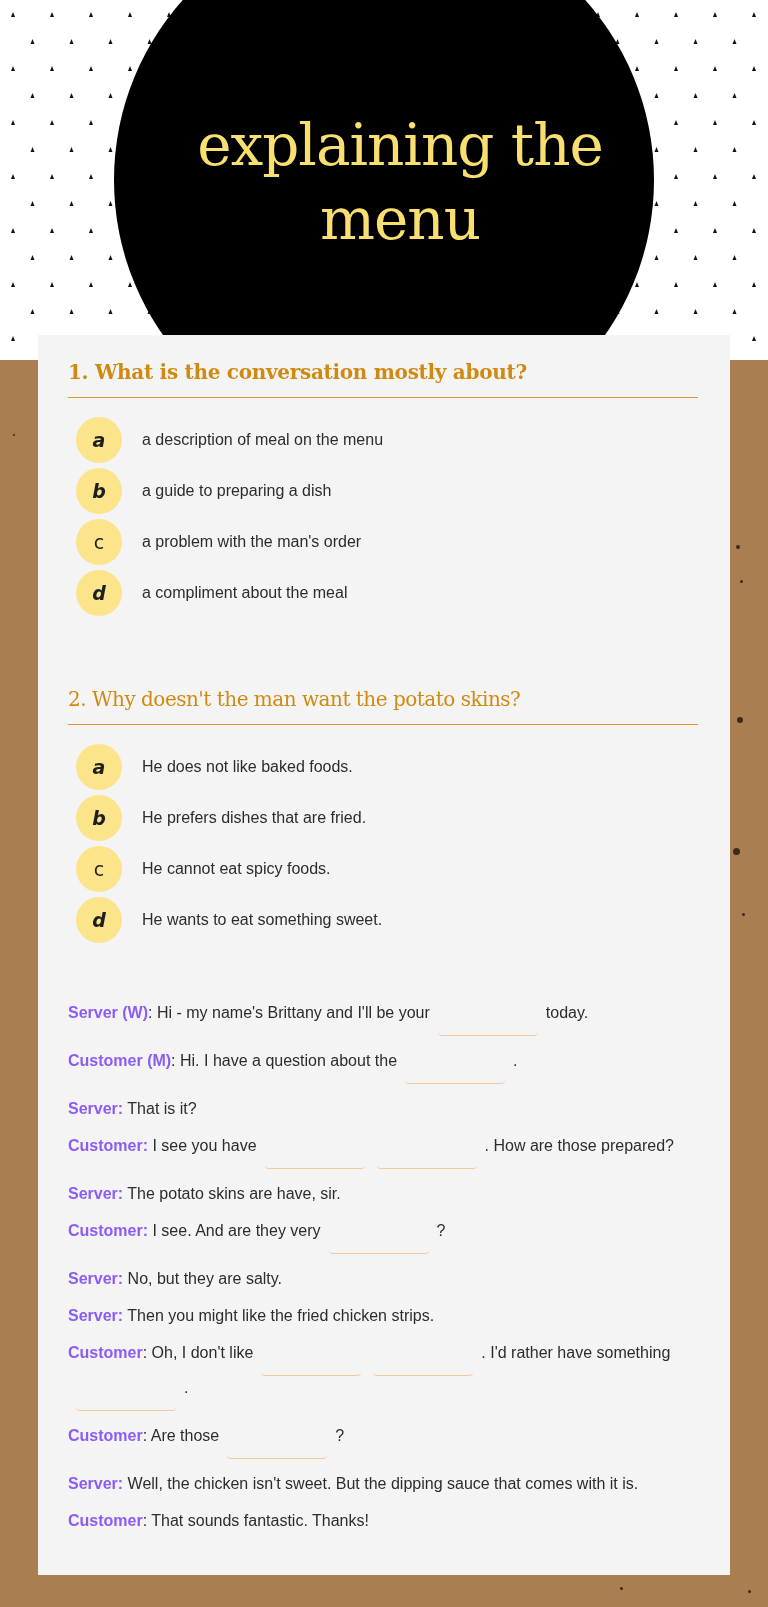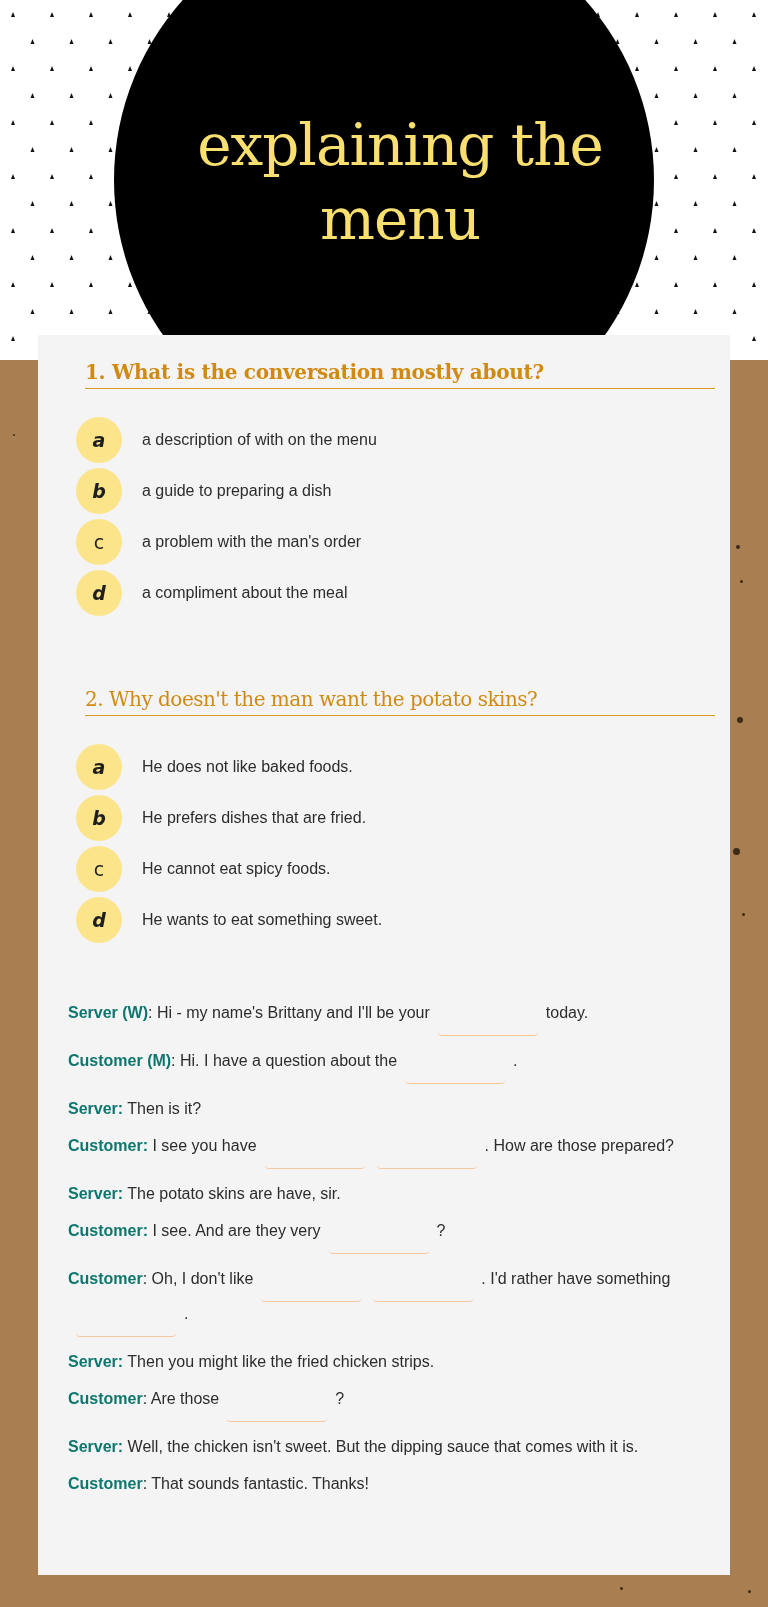--- a/index.html
+++ b/index.html
@@ -31,42 +31,42 @@
     text-align: center;
     font-family: "DejaVu Serif", serif;
     font-size: 58px; line-height: 74px; color: #f8df6f;
     letter-spacing: -1px;
   }
   .card {
     position: absolute; left: 38px; top: 335px; width: 692px; height: 1240px;
     background: #f4f4f5;
   }
   .q-title {
-    position: absolute; left: 47px; width: 630px;
+    position: absolute; left: 30px; width: 630px;
     font-family: "DejaVu Serif", serif;
     color: #d08a12; font-size: 20px; line-height: 26px;
-    padding-bottom: 3px;
+    padding-bottom: 12px;
     border-bottom: 1.5px solid #d99a2b;
   }
   .q-title.bold { font-weight: bold; letter-spacing: -0.3px; }
   .q-title.light { font-weight: normal; letter-spacing: -0.5px; }
   .options { position: absolute; left: 38px; width: 600px; }
   .option { position: relative; height: 51px; display: flex; align-items: center; }
   .badge {
     width: 46px; height: 46px; border-radius: 50%;
     background: #fbe48a;
     display: flex; align-items: center; justify-content: center;
     font-family: "DejaVu Sans", sans-serif; font-size: 19px; font-style: italic;
     color: #1f1f1f; font-weight: bold;
     flex: 0 0 46px;
   }
   .opt-text { margin-left: 20px; font-size: 16px; color: #2c2c2c; }
   .dialogue { position: absolute; left: 30px; top: 666px; width: 630px; font-size: 16px; line-height: 24px; color: #2c2c2c; }
   .line { margin-bottom: 13px; }
-  .spk { font-weight: bold; color: #0f766e; margin-top: 8px; }
+  .spk { font-weight: bold; color: #8b5cf6; margin-top: 8px; }
   .blank {
     display: inline-block; width: 100px; height: 26px; vertical-align: -9px;
     margin: 0 8px;
     border: none; border-bottom: 1.5px solid #f5c8a0; border-radius: 0 0 4px 4px;
     background: transparent;
   }
 </style>
 </head>
 <body>
 
@@ -97,21 +97,21 @@
   <span class="speckle" style="left:620px;top:1587px;width:3px;height:3px;"></span>
   <span class="speckle" style="left:13px;top:434px;width:2px;height:2px;"></span>
 </div>
 
 <div class="card">
 
   <div class="q-title bold" style="top:24px;">1. What is the conversation mostly about?</div>
   <div class="options" style="top:79px;">
     <div class="option">
       <span class="badge">a</span>
-      <span class="opt-text">a description of with on the menu</span>
+      <span class="opt-text">a description of meal on the menu</span>
     </div>
     <div class="option">
       <span class="badge">b</span>
       <span class="opt-text">a guide to preparing a dish</span>
     </div>
     <div class="option">
       <span class="badge" style="font-style:normal;font-weight:normal;">c</span>
       <span class="opt-text">a problem with the man's order</span>
     </div>
     <div class="option">
@@ -141,36 +141,39 @@
   </div>
 
   <div class="dialogue">
     <div class="line">
       <span class="spk">Server (W)</span><span>: </span><span>Hi - my name's Brittany and I'll be your</span><input class="blank" type="text" style=""><span>today.</span>
     </div>
     <div class="line">
       <span class="spk">Customer (M)</span><span>: </span><span>Hi. I have a question about the</span><input class="blank" type="text" style=""><span>.</span>
     </div>
     <div class="line">
-      <span class="spk">Server:</span><span> Then is it?</span>
+      <span class="spk">Server:</span><span> That is it?</span>
     </div>
     <div class="line">
       <span class="spk">Customer:</span><span> I see you have</span><input class="blank" type="text" style=""><input class="blank" type="text" style="margin-left: 4px;"><span>. How are those prepared?</span>
     </div>
     <div class="line">
       <span class="spk">Server:</span><span> The potato skins are have, sir.</span>
     </div>
     <div class="line">
       <span class="spk">Customer:</span><span> I see. And are they very</span><input class="blank" type="text" style=""><span>?</span>
     </div>
     <div class="line">
-      <span class="spk">Customer</span><span>: </span><span>Oh, I don't like</span><input class="blank" type="text" style=""><input class="blank" type="text" style="margin-left: 4px;"><span>. I'd rather have something</span><input class="blank" type="text" style=""><span>.</span>
+      <span class="spk">Server:</span><span> No, but they are salty.</span>
     </div>
     <div class="line">
       <span class="spk">Server:</span><span> Then you might like the fried chicken strips.</span>
+    </div>
+    <div class="line">
+      <span class="spk">Customer</span><span>: </span><span>Oh, I don't like</span><input class="blank" type="text" style=""><input class="blank" type="text" style="margin-left: 4px;"><span>. I'd rather have something</span><input class="blank" type="text" style=""><span>.</span>
     </div>
     <div class="line">
       <span class="spk">Customer</span><span>: </span><span>Are those</span><input class="blank" type="text" style=""><span>?</span>
     </div>
     <div class="line">
       <span class="spk">Server:</span><span> Well, the chicken isn't sweet. But the dipping sauce that comes with it is.</span>
     </div>
     <div class="line">
       <span class="spk">Customer</span><span>: </span><span>That sounds fantastic. Thanks!</span>
     </div>

